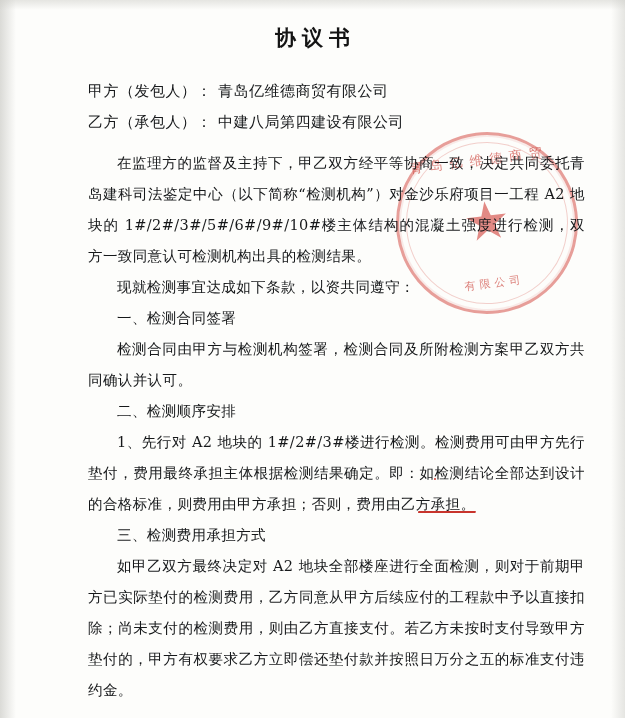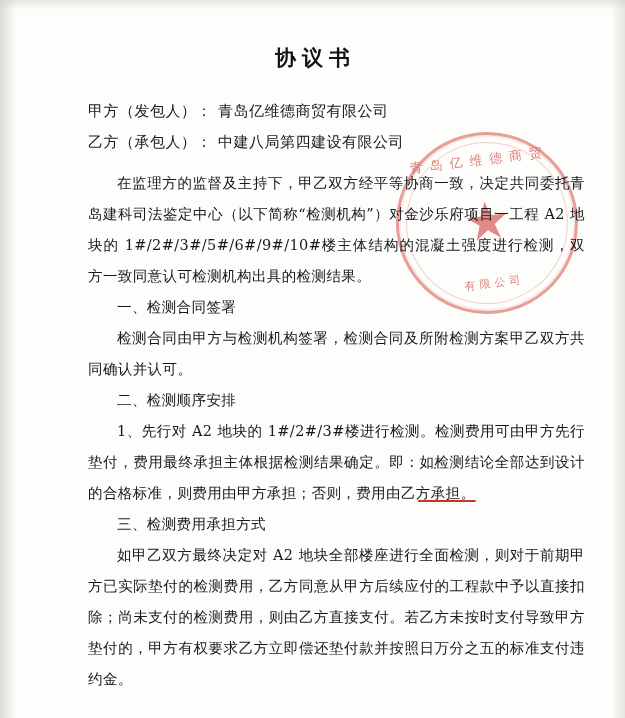--- a/index.html
+++ b/index.html
@@ -44,21 +44,21 @@
     height: 10px;
     background: linear-gradient(to bottom, rgba(205,205,200,0.5), rgba(255,255,255,0));
     pointer-events: none;
   }
 
   .doc-title {
     text-align: center;
     font-size: 21px;
     font-weight: bold;
     letter-spacing: 6px;
-    margin: 44px 0 0 0;
+    margin: 24px 0 0 0;
     padding-left: 6px;
     color: #141414;
     font-family: "DejaVu Serif", "Liberation Serif", serif;
   }
 
   .body-area {
     position: relative;
     margin: 24px 40px 0 88px;
     font-size: 14.5px;
     line-height: 31px;
@@ -190,20 +190,21 @@
       <div class="party-line">
         <span class="party-label">甲方（发包人）：</span><span class="party-value">青岛亿维德商贸有限公司</span>
       </div>
       <div class="party-line">
         <span class="party-label">乙方（承包人）：</span><span class="party-value">中建八局第四建设有限公司</span>
       </div>
 
       <div class="gap-md"></div>
 
       <p class="para">在监理方的监督及主持下，甲乙双方经平等协商一致，决定共同委托青岛建科司法鉴定中心（以下简称“检测机构”）对金沙乐府项目一工程 A2 地块的 1#/2#/3#/5#/6#/9#/10#楼主体结构的混凝土强度进行检测，双方一致同意认可检测机构出具的检测结果。</p>
+      <p class="para">现就检测事宜达成如下条款，以资共同遵守：</p>
       <p class="para section">一、检测合同签署</p>
       <p class="para">检测合同由甲方与检测机构签署，检测合同及所附检测方案甲乙双方共同确认并认可。</p>
       <p class="para section">二、检测顺序安排</p>
 
       <p class="para"><span>1、先行对 A2 地块的 1#/2#/3#楼进行检测。</span><span class="hl">检测费用可由甲方先行垫付</span><span>，费用最终承担主体根据检测结果确定。即：</span><span class="hl hl2">如检测结论全部达到设计的合格标准，则费用由甲方承担；否则，费用由乙方承担。</span></p>
 
       <p class="para section">三、检测费用承担方式</p>
       <p class="para">如甲乙双方最终决定对 A2 地块全部楼座进行全面检测，则对于前期甲方已实际垫付的检测费用，乙方同意从甲方后续应付的工程款中予以直接扣除；尚未支付的检测费用，则由乙方直接支付。若乙方未按时支付导致甲方垫付的，甲方有权要求乙方立即偿还垫付款并按照日万分之五的标准支付违约金。</p>
 
     </div>

